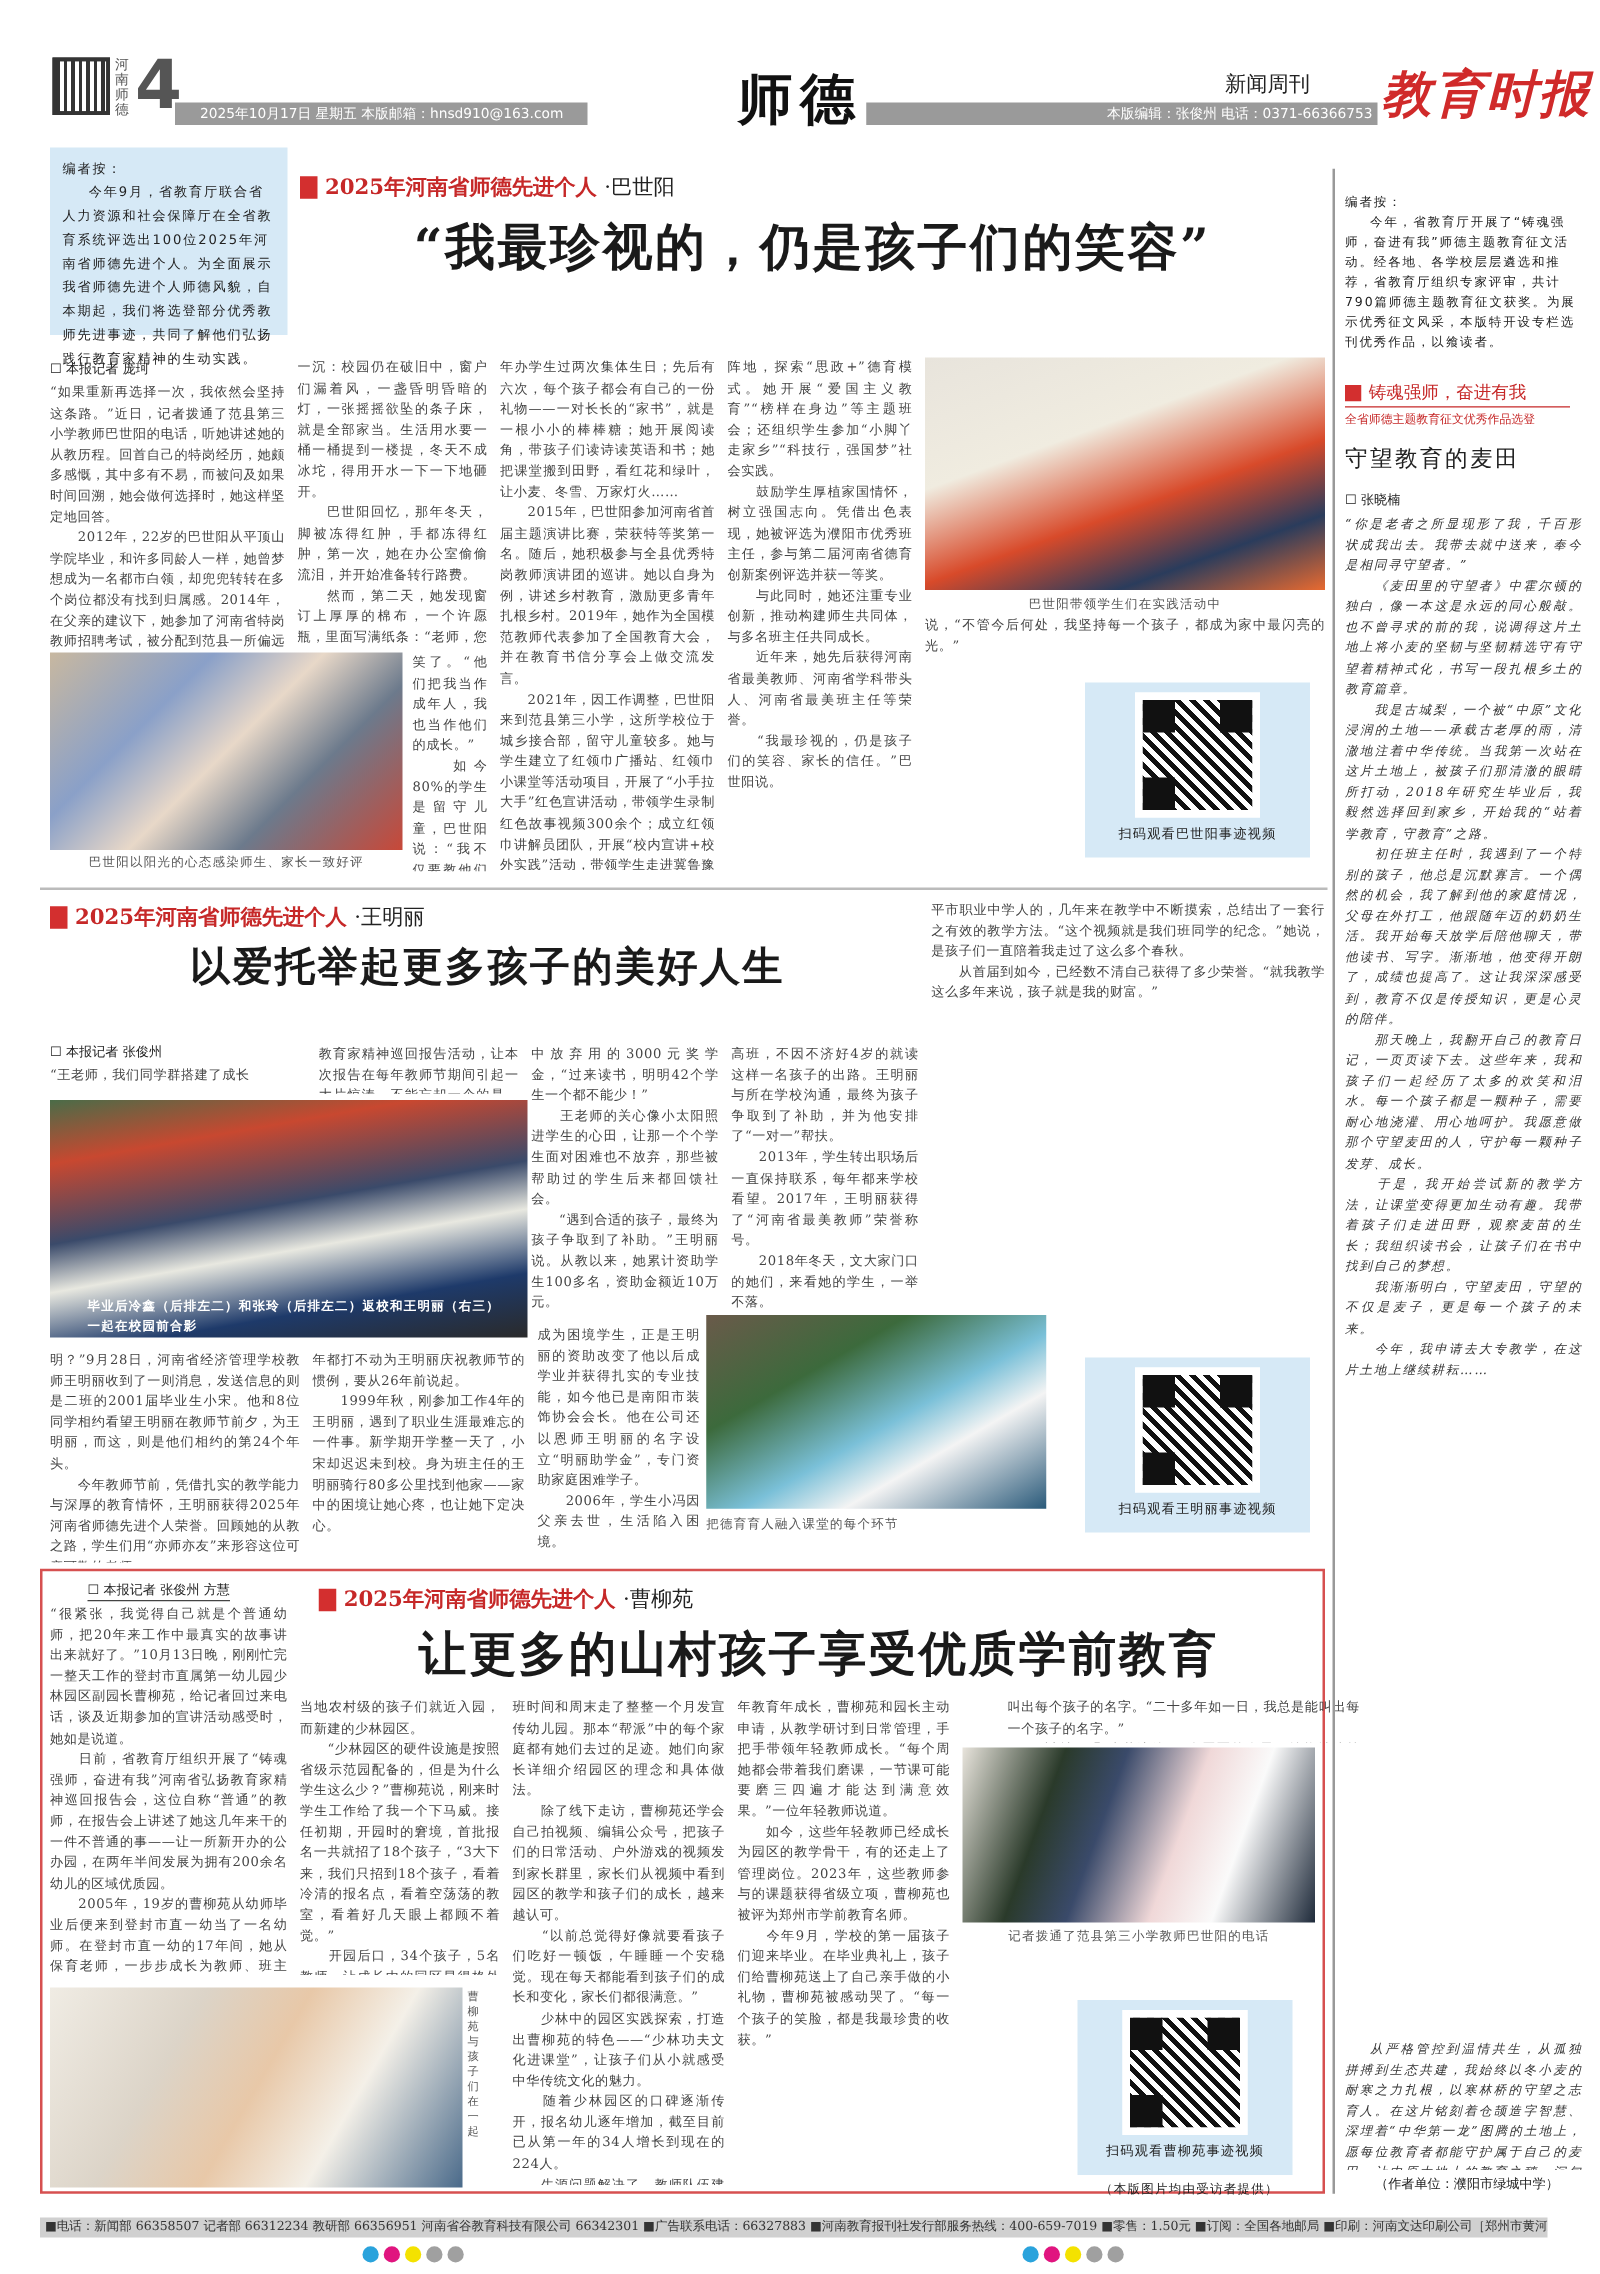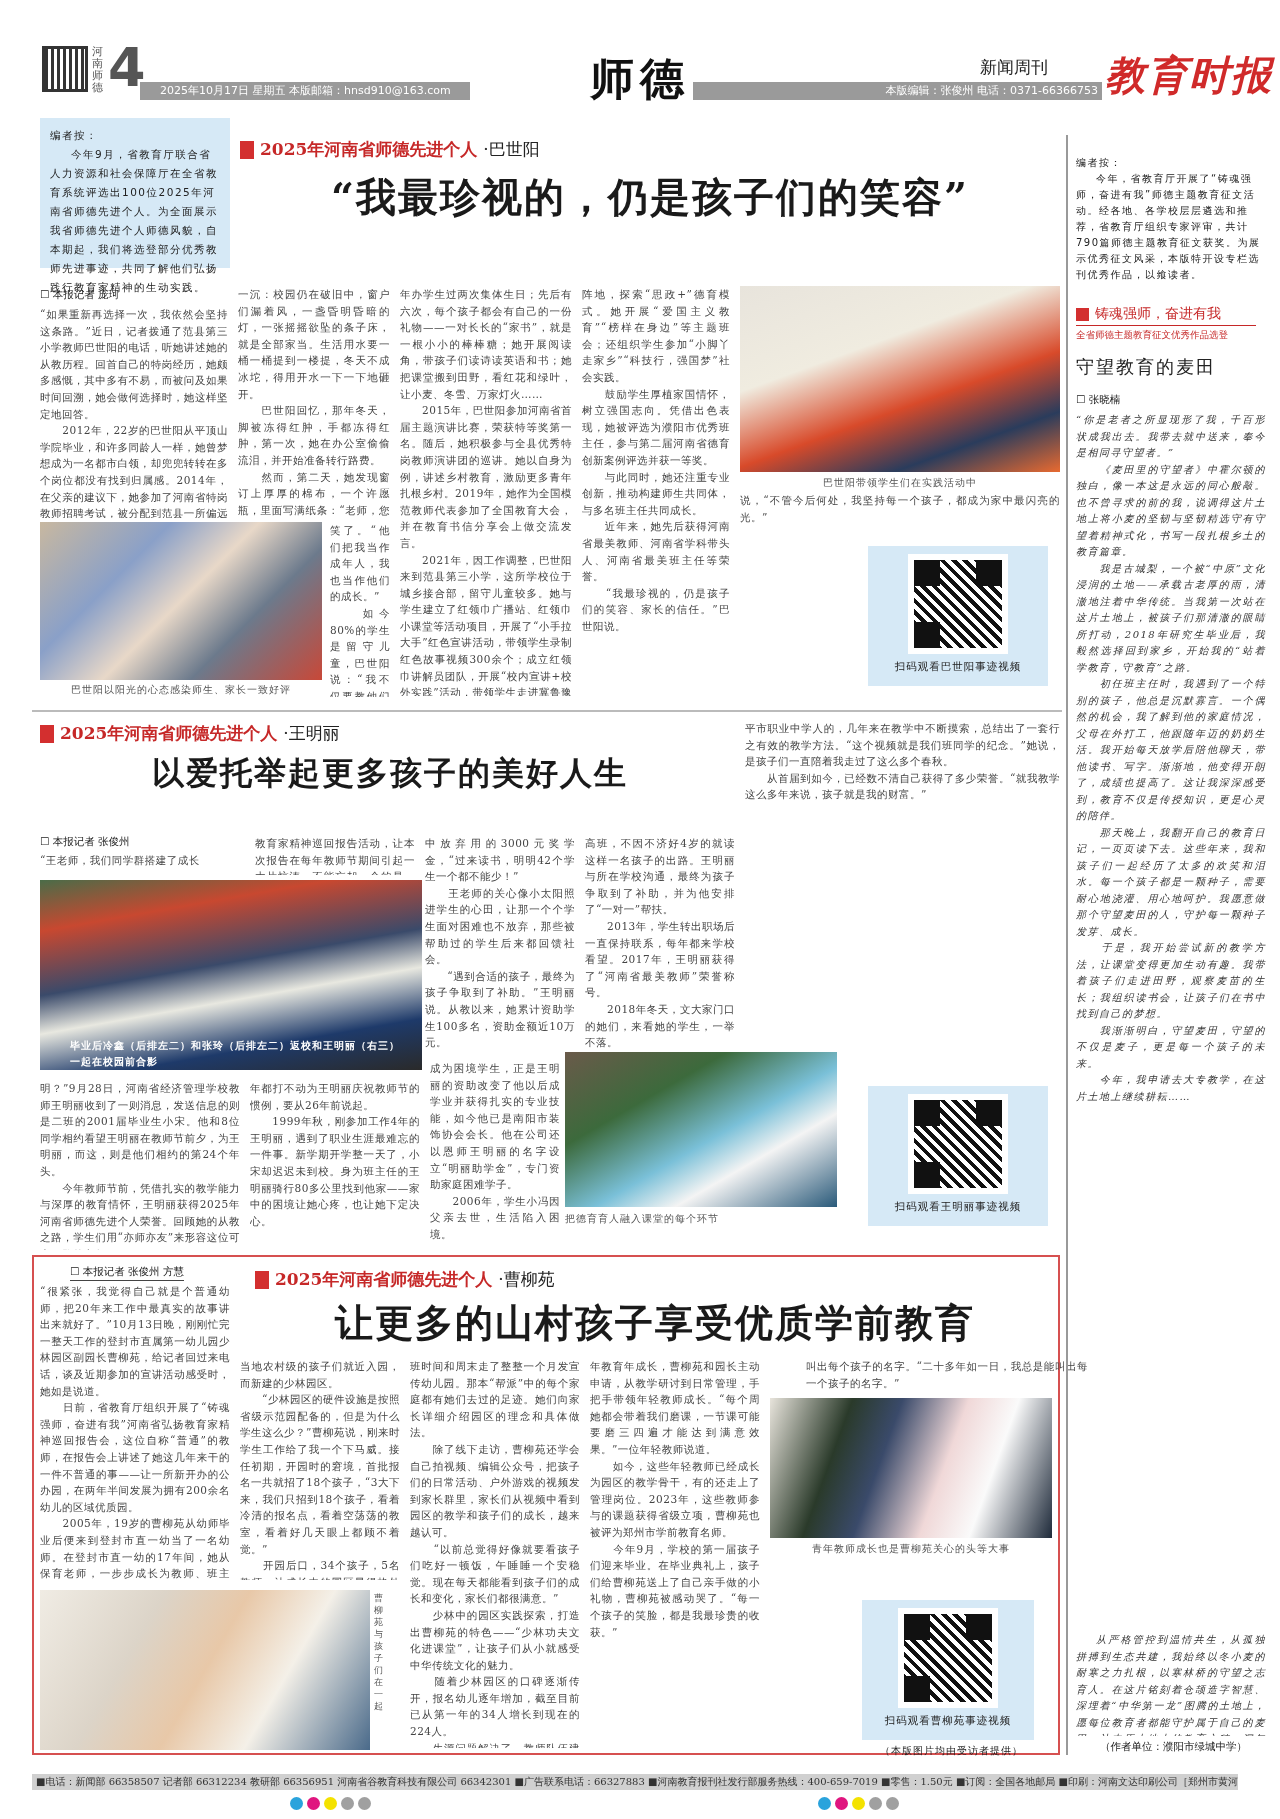--- a/index.html
+++ b/index.html
@@ -162,21 +162,21 @@
 <div class="abs body-text" style="left:590px;top:1358px;width:170px;height:390px;white-space:pre-line;">年教育年成长，曹柳苑和园长主动申请，从教学研讨到日常管理，手把手带领年轻教师成长。“每个周她都会带着我们磨课，一节课可能要磨三四遍才能达到满意效果。”一位年轻教师说道。
 　　如今，这些年轻教师已经成长为园区的教学骨干，有的还走上了管理岗位。2023年，这些教师参与的课题获得省级立项，曹柳苑也被评为郑州市学前教育名师。
 　　今年9月，学校的第一届孩子们迎来毕业。在毕业典礼上，孩子们给曹柳苑送上了自己亲手做的小礼物，曹柳苑被感动哭了。“每一个孩子的笑脸，都是我最珍贵的收获。”</div>
 <div class="abs body-text" style="left:806px;top:1358px;width:282px;height:36px;white-space:pre-line;">叫出每个孩子的名字。“二十多年如一日，我总是能叫出每一个孩子的名字。”
 　　时刻与一颗小花绽放。”在园区的今天，她将继续前行。</div>
 
 <div class="abs photo" style="left:40px;top:1590px;width:330px;height:160px;background:linear-gradient(120deg,#f0ece4 0%,#dcd4c8 30%,#e8c8a8 50%,#f4f0e8 70%,#4a6a8a 100%);"></div>
 <div class="abs caption" style="left:374px;top:1592px;width:14px;line-height:12px;font-size:9px;">曹柳苑与孩子们在一起</div>
 
 <div class="abs photo" style="left:770px;top:1398px;width:282px;height:140px;background:linear-gradient(110deg,#e8e4dc 0%,#2a3a2a 25%,#3a4a6a 40%,#f0d8d8 60%,#fafafa 75%,#1e2a3a 100%);"></div>
-<div class="abs caption" style="left:770px;top:1542px;width:282px;text-align:center;">青年教师成长也是曹柳苑关心的头等大事</div>
+<div class="abs caption" style="left:770px;top:1542px;width:282px;text-align:center;">记者拨通了范县第三小学教师巴世阳的电话</div>
 
 <div class="abs qr-box" style="left:862px;top:1600px;width:172px;height:140px;">
   <div class="qr"></div>
   <div class="qr-label">扫码观看曹柳苑事迹视频</div>
 </div>
 <div class="abs caption" style="left:880px;top:1744px;font-size:10px;color:#222;">（本版图片均由受访者提供）</div>
 
 <div class="abs side-divider"></div>
 <div class="abs" style="left:1076px;top:155px;width:190px;font-family:'DejaVu Sans',sans-serif;font-size:10px;line-height:16px;letter-spacing:1.5px;color:#222;">
   <div>编者按：</div>

